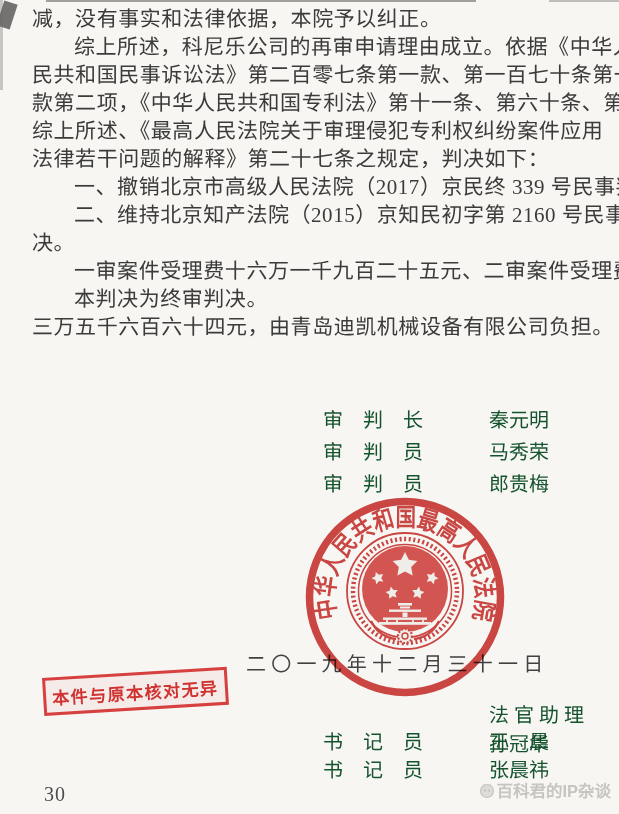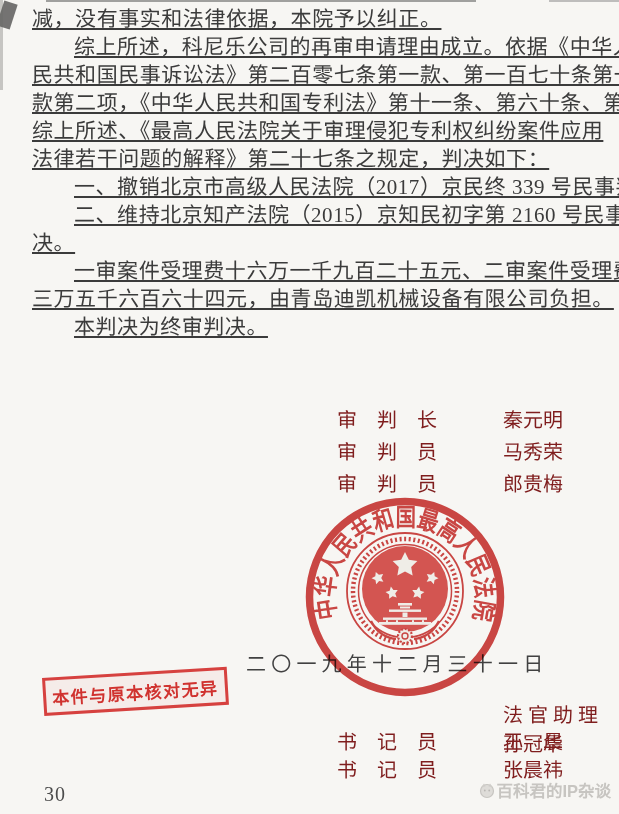--- a/index.html
+++ b/index.html
@@ -16,29 +16,28 @@
   
   .scan-top-line{position:absolute;top:0;left:46px;width:430px;height:2px;background:#5a5a58;opacity:.55;}
   .scan-corner{position:absolute;top:2px;left:0;width:14px;height:26px;background:#3c3c3a;opacity:.7;transform:rotate(18deg);}
   .scan-left-edge{position:absolute;top:0;left:0;width:3px;height:90px;background:#6a6a68;opacity:.35;}
   .scan-right-top{position:absolute;top:0;right:0;width:70px;height:2px;background:#6a6a68;opacity:.4;}
 
   .body-text{
     position:absolute;top:5px;left:32px;right:25px;
     font-size:21px;line-height:28px;letter-spacing:.55px;
     text-align:justify;
-    text-decoration:underline;
   }
   .line{white-space:nowrap;}
   .line.indent{text-indent:2em;}
 
   .sign-row{
-    position:absolute;right:56px;
+    position:absolute;right:70px;
     display:flex;align-items:baseline;justify-content:flex-end;
-    font-size:20px;color:#7f1d1d;white-space:nowrap;
+    font-size:20px;color:#14532d;white-space:nowrap;
   }
   .sign-role{flex-shrink:0;}
   .sign-name{margin-left:66px;min-width:60px;flex-shrink:0;}
   .jr1{top:404px;} .jr2{top:436px;} .jr3{top:468px;}
   .cr1{top:699px;flex-direction:column;} .cr2{top:726px;} .cr3{top:754px;}
 
   .date-line{
     position:absolute;top:648px;left:246px;
     font-size:20px;letter-spacing:5.2px;color:#414141;white-space:nowrap;
     z-index:1;
@@ -90,22 +89,22 @@
     <div class="line">减，没有事实和法律依据，本院予以纠正。</div>
     <div class="line indent">综上所述，科尼乐公司的再审申请理由成立。依据《中华人</div>
     <div class="line">民共和国民事诉讼法》第二百零七条第一款、第一百七十条第一</div>
     <div class="line">款第二项，《中华人民共和国专利法》第十一条、第六十条、第六十</div>
     <div class="line">综上所述、《最高人民法院关于审理侵犯专利权纠纷案件应用</div>
     <div class="line">法律若干问题的解释》第二十七条之规定，判决如下：</div>
     <div class="line indent">一、撤销北京市高级人民法院（2017）京民终 339 号民事判决；</div>
     <div class="line indent">二、维持北京知产法院（2015）京知民初字第 2160 号民事判</div>
     <div class="line">决。</div>
     <div class="line indent">一审案件受理费十六万一千九百二十五元、二审案件受理费</div>
+    <div class="line indent">本判决为终审判决。</div>
     <div class="line">三万五千六百六十四元，由青岛迪凯机械设备有限公司负担。</div>
-    <div class="line indent">本判决为终审判决。</div>
   </div>
 
   <div class="sign-row jr1">
     <span class="sign-role">审　判　长</span>
     <span class="sign-name">秦元明</span>
   </div>
   <div class="sign-row jr2">
     <span class="sign-role">审　判　员</span>
     <span class="sign-name">马秀荣</span>
   </div>

